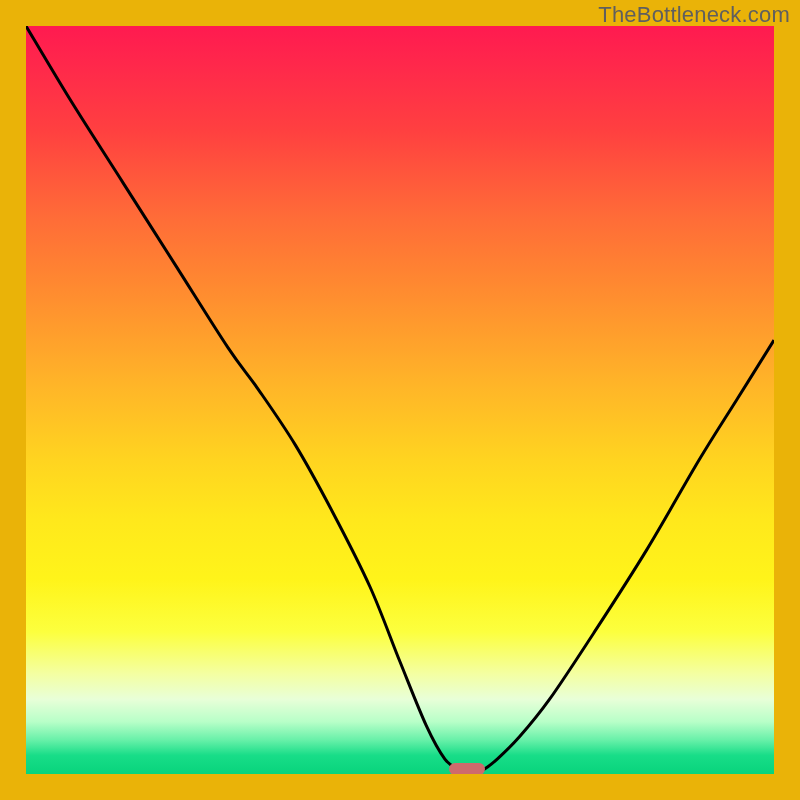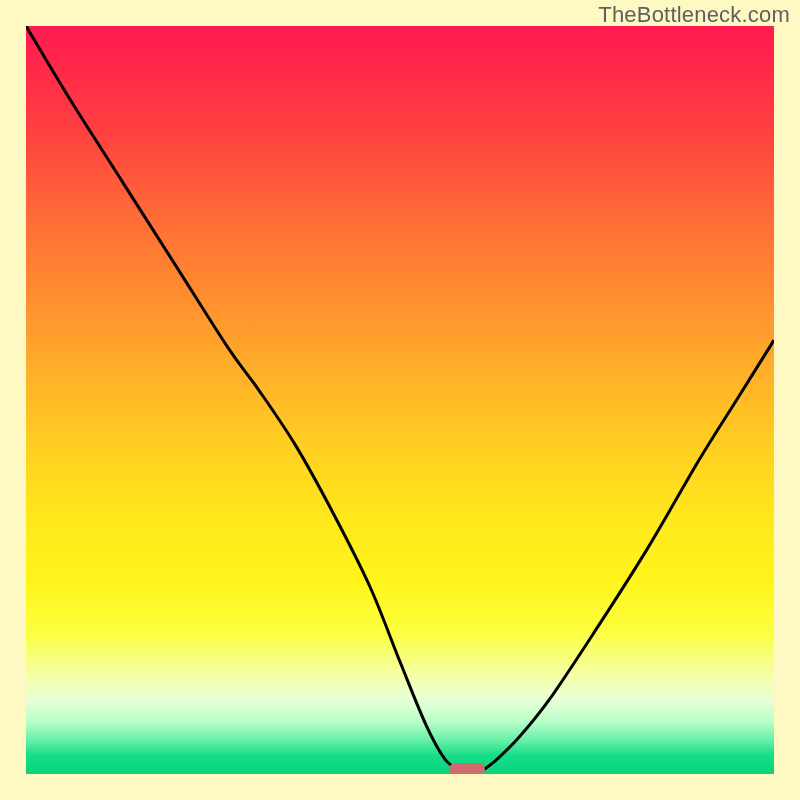--- a/index.html
+++ b/index.html
@@ -8,21 +8,21 @@
     width: 800px;
     height: 800px;
     overflow: hidden;
     background: #000;
     font-family: Arial, Helvetica, sans-serif;
   }
   .frame {
     position: relative;
     width: 800px;
     height: 800px;
-    background: #fef9c3;
+    background: #eab308;
   }
   .attribution {
     position: absolute;
     top: 2px;
     right: 10px;
     color: #5f5f5f;
     font-size: 22px;
     letter-spacing: 0.2px;
     z-index: 20;
     font-weight: 500;

